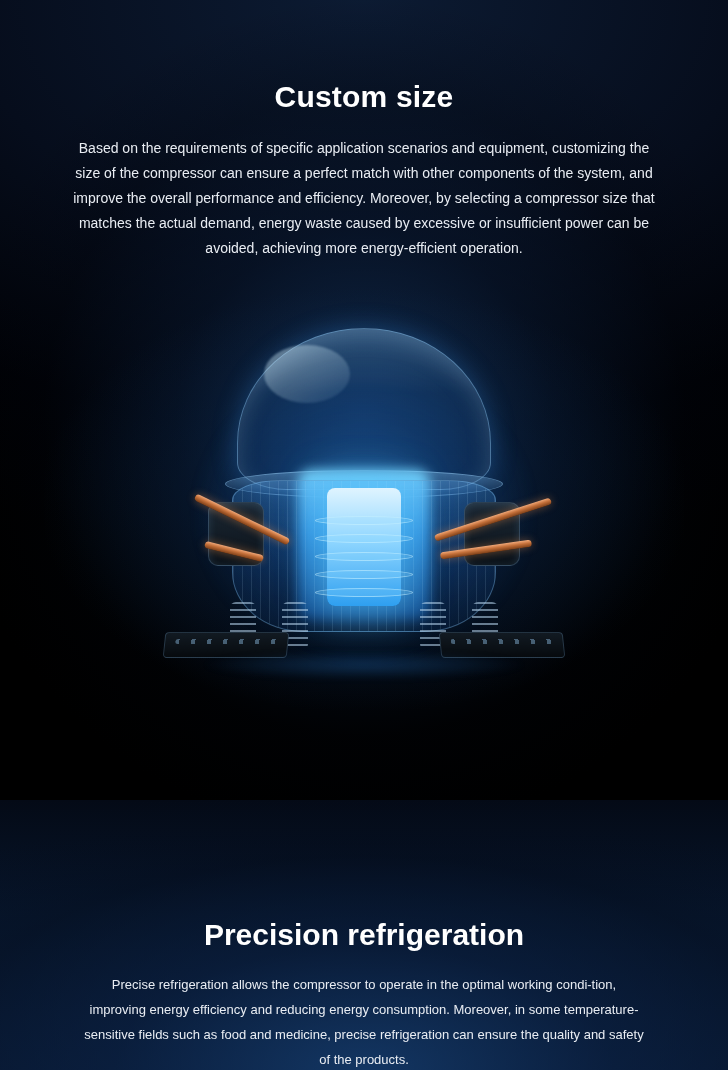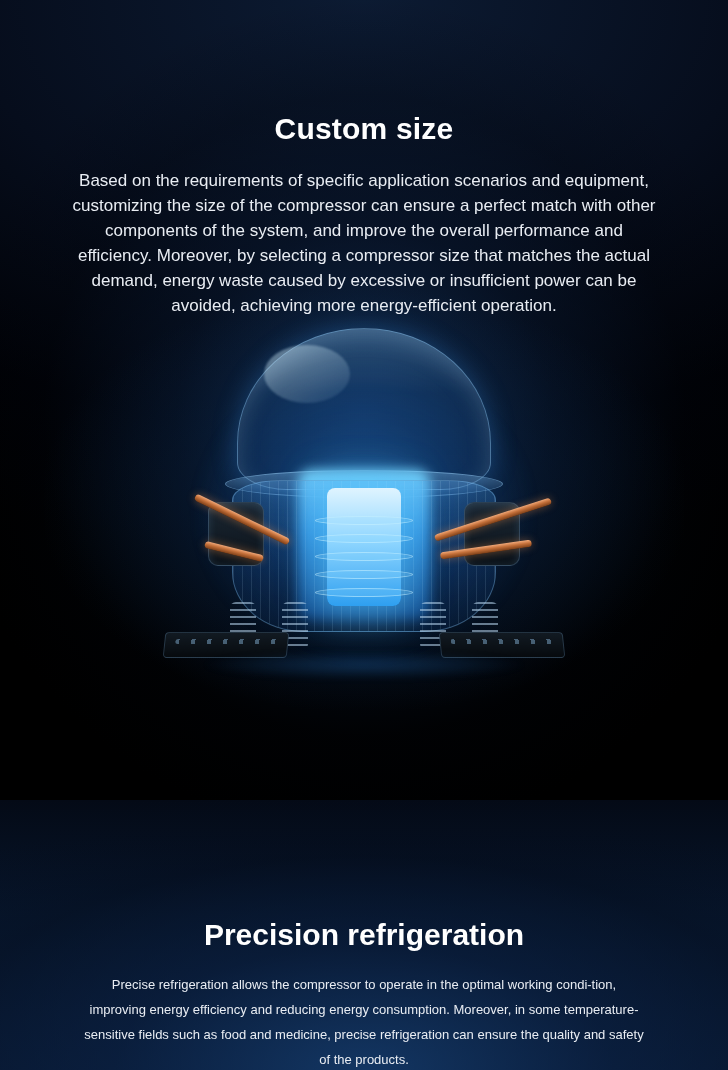--- a/index.html
+++ b/index.html
@@ -46,28 +46,28 @@
   }
 
   .sec-title {
     position: relative;
     color: #ffffff;
     font-size: 30px;
     font-weight: bold;
     text-align: center;
     letter-spacing: 0.2px;
     margin: 0;
-    padding-top: 112px;
+    padding-top: 80px;
   }
   .sec-body {
     position: relative;
     width: 592px;
     margin: 22px auto 0 auto;
     color: #e9edf3;
-    font-size: 17px;
+    font-size: 14px;
     line-height: 25px;
     text-align: center;
   }
 
   
   .product-stage {
     position: absolute;
     left: 50%;
     top: 320px;
     width: 400px;

